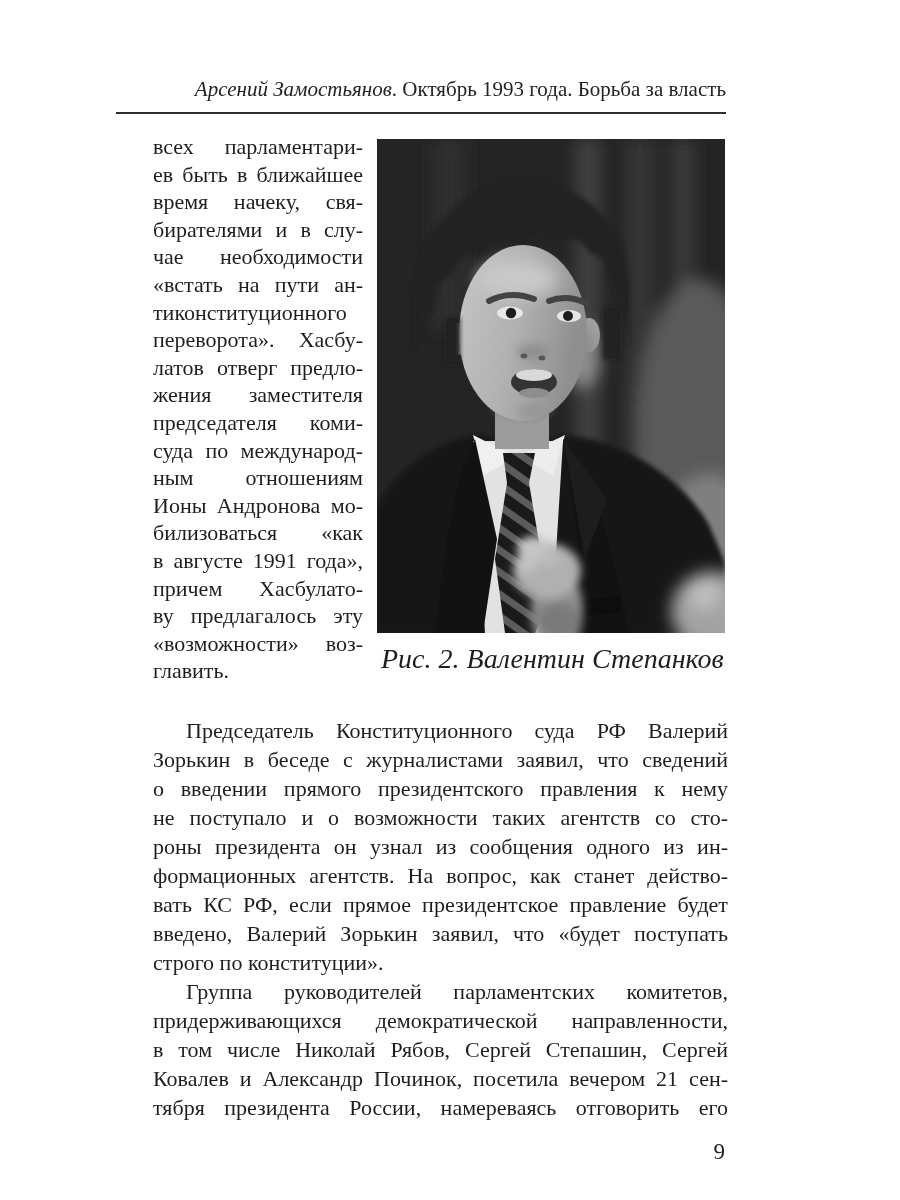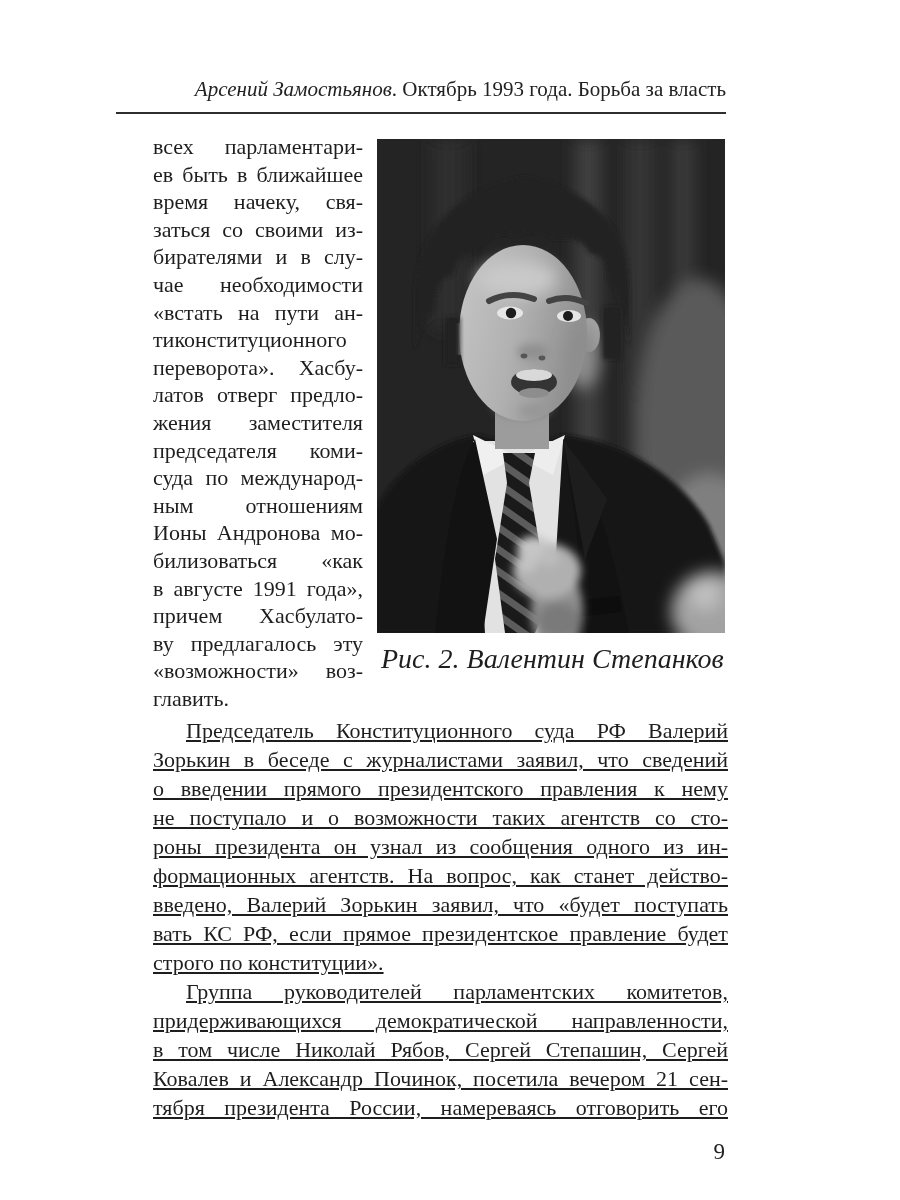--- a/index.html
+++ b/index.html
@@ -34,21 +34,21 @@
   .figure svg{display:block;}
   .figure figcaption{
     font-style:italic;font-size:28px;line-height:26px;color:#1e1e1e;
     margin-top:13px;padding-left:4px;text-align:left;
   }
   
   .body-copy{
     position:absolute;left:116px;top:716px;width:612px;
     font-size:22px;line-height:29px;
   }
-  .para{margin:0;text-decoration:underline;}
+  .para{margin:0;}
   
   .tline{
     text-align:justify;
     text-align-last:justify;
     margin-left:37px;
     -moz-text-align-last:justify;
   }
   .tline.lastline{text-align-last:left;-moz-text-align-last:left;}
   .tline.indent{text-indent:33px;}
   
@@ -64,21 +64,20 @@
 
   <div class="running-header">
     <span class="it">Арсений Замостьянов</span><span>. Октябрь 1993 года. Борьба за власть</span>
   </div>
   <div class="header-rule"></div>
 
   <div class="left-column">
       <div class="tline">всех парламентари-</div>
       <div class="tline">ев быть в ближайшее</div>
       <div class="tline">время начеку, свя-</div>
-      <div class="tline">заться со своими из-</div>
       <div class="tline">бирателями и в слу-</div>
       <div class="tline">чае необходимости</div>
       <div class="tline">«встать на пути ан-</div>
       <div class="tline">тиконституционного</div>
       <div class="tline">переворота». Хасбу-</div>
       <div class="tline">латов отверг предло-</div>
       <div class="tline">жения заместителя</div>
       <div class="tline">председателя коми-</div>
       <div class="tline">суда по международ-</div>
       <div class="tline">ным отношениям</div>
@@ -193,22 +192,22 @@
   </figure>
 
   <div class="body-copy">
     <div class="para">
         <div class="tline indent">Председатель Конституционного суда РФ Валерий</div>
         <div class="tline">Зорькин в беседе с журналистами заявил, что сведений</div>
         <div class="tline">о введении прямого президентского правления к нему</div>
         <div class="tline">не поступало и о возможности таких агентств со сто-</div>
         <div class="tline">роны президента он узнал из сообщения одного из ин-</div>
         <div class="tline">формационных агентств. На вопрос, как станет действо-</div>
+        <div class="tline">вать КС РФ, если прямое президентское правление будет</div>
         <div class="tline">введено, Валерий Зорькин заявил, что «будет поступать</div>
-        <div class="tline">вать КС РФ, если прямое президентское правление будет</div>
         <div class="tline lastline">строго по конституции».</div>
       </div>
     <div class="para">
         <div class="tline indent">Группа руководителей парламентских комитетов,</div>
         <div class="tline">придерживающихся демократической направленности,</div>
         <div class="tline">в том числе Николай Рябов, Сергей Степашин, Сергей</div>
         <div class="tline">Ковалев и Александр Починок, посетила вечером 21 сен-</div>
         <div class="tline">тября президента России, намереваясь отговорить его</div>
       </div>
   </div>

